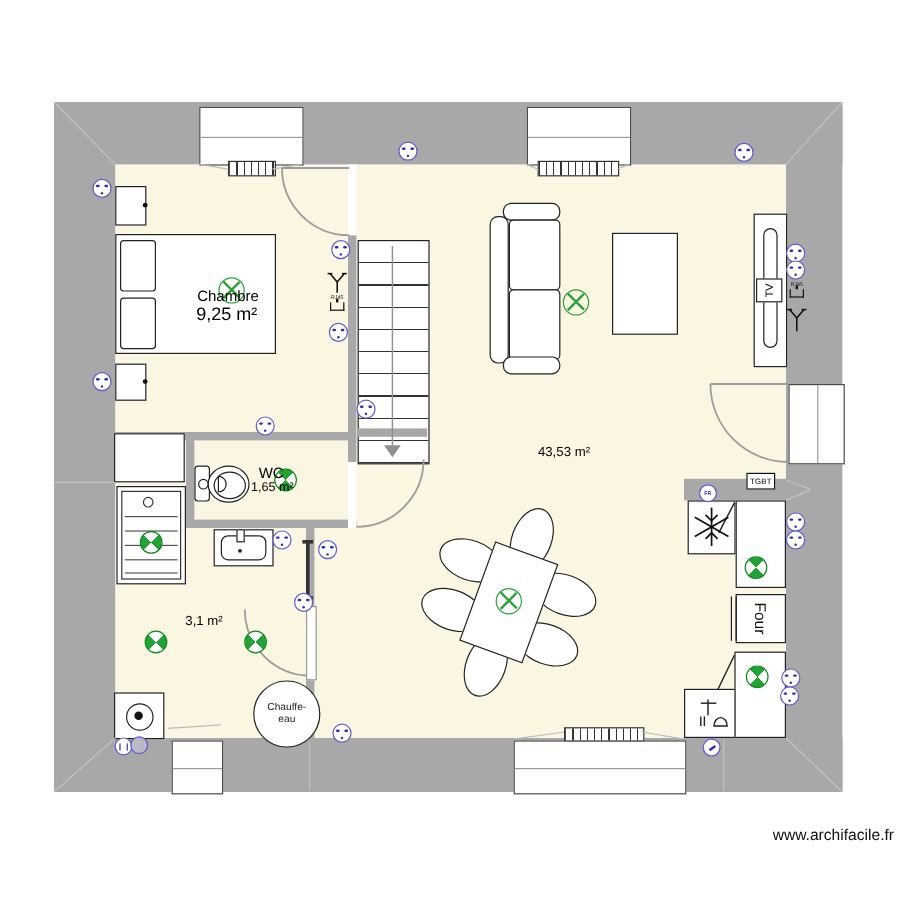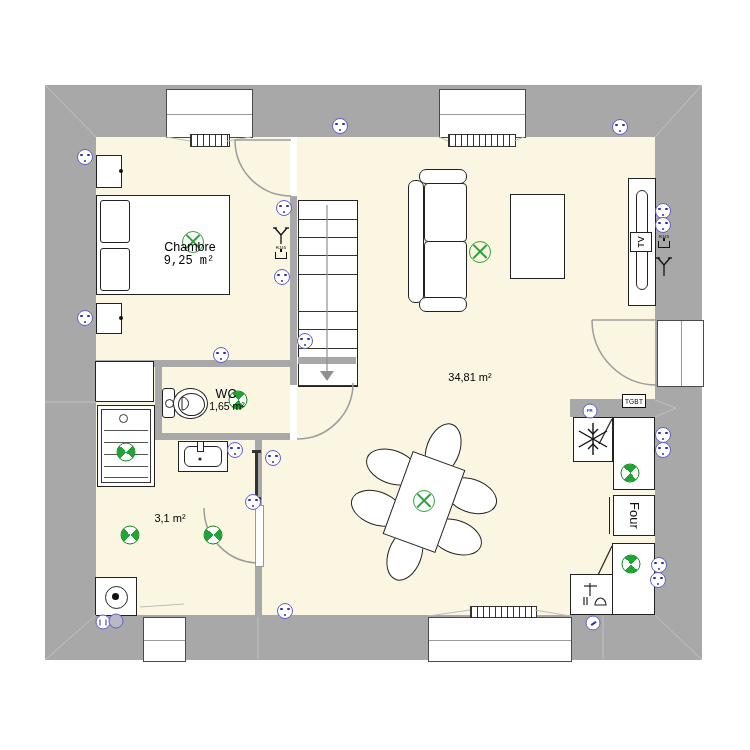--- a/index.html
+++ b/index.html
@@ -167,20 +167,24 @@
     <span class="l" style="top:48px;"></span>
     <span class="l" style="top:60px;"></span>
     <span class="l" style="top:71px;"></span>
   </div>
   <div class="furn" style="left:178px;top:441px;width:50px;height:31px;"></div>
   <div class="furn" style="left:184px;top:446px;width:38px;height:21px;border-radius:6px;"></div>
   <div class="furn" style="left:197px;top:441px;width:7px;height:11px;"></div>
   <div class="furn" style="left:95px;top:577px;width:42px;height:39px;"></div>
   <div class="abs" style="left:105px;top:586px;width:21px;height:21px;border:1.5px solid #222;border-radius:50%;z-index:11;"></div>
   <div class="abs" style="left:112px;top:593px;width:7px;height:7px;background:#111;border-radius:50%;z-index:12;"></div>
+  <div class="furn" id="chauffe" style="left:211px;top:567px;width:56px;height:56px;">
+    <span>Chauffe-</span>
+    <span>eau</span>
+  </div>
 
   <div class="towel" style="left:255px;top:452px;width:3px;height:46px;"></div>
   <div class="towel" style="left:252px;top:450px;width:9px;height:3px;"></div>
   <div class="towel" style="left:252px;top:497px;width:9px;height:3px;"></div>
 
   <div class="furn" style="left:162px;top:388px;width:13px;height:30px;border-radius:3px;"></div>
   <div class="abs" style="left:165px;top:399px;width:7px;height:7px;border:1px solid #222;border-radius:50%;z-index:11;"></div>
   <div class="furn" style="left:173px;top:388px;width:35px;height:31px;border-radius:50%;"></div>
   <div class="abs" style="left:178px;top:393px;width:25px;height:21px;border:1px solid #222;border-radius:50%;z-index:11;"></div>
 
@@ -366,19 +370,20 @@
       <div class="spec gray" style="left: 116px; top: 621px;"></div>
       <div class="spec" style="left: 590px; top: 411px;">
         <span class="tx">FR</span>
       </div>
       <div class="spec" style="left: 593px; top: 623px;">
         <span class="mk"></span>
       </div>
     </div>
 
   <div class="lbl" style="left:140px;top:240px;width:100px;font-size:12.5px;">Chambre</div>
-  <div class="lbl" style="left:139px;top:254px;width:100px;font-size:12px;font-family:Liberation Mono, monospace;">9,25 m²</div>
+  <div class="lbl" style="left:139px;top:254px;width:100px;font-size:15px;">9,25 m²</div>
   <div class="lbl" style="left:196px;top:387px;width:60px;font-size:12.5px;">WC</div>
   <div class="lbl" style="left:187px;top:400px;width:80px;font-size:10.5px;">1,65 m²</div>
   <div class="lbl" style="left:140px;top:512px;width:60px;font-size:11px;">3,1 m²</div>
-  <div class="lbl" style="left:430px;top:371px;width:80px;font-size:11px;">34,81 m²</div>
-
+  <div class="lbl" style="left:430px;top:371px;width:80px;font-size:11px;">43,53 m²</div>
+
+  <div id="footer">www.archifacile.fr</div>
 </div>
 
 </body></html>

